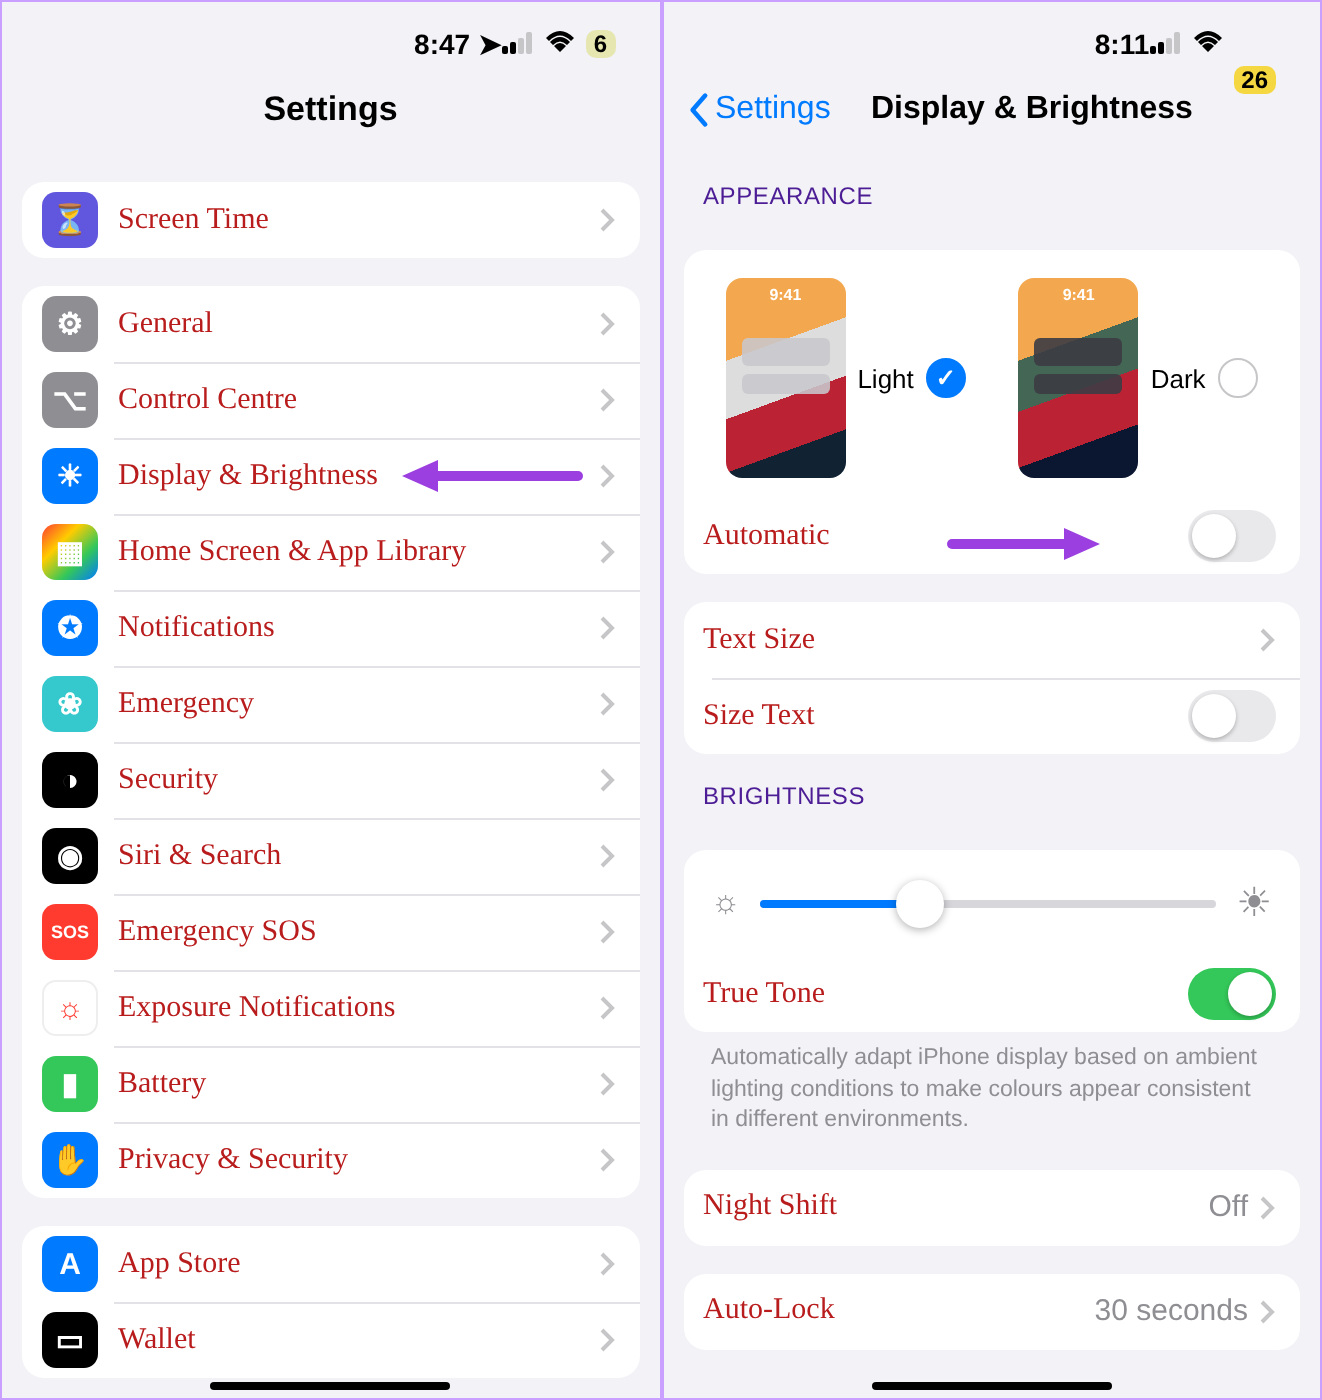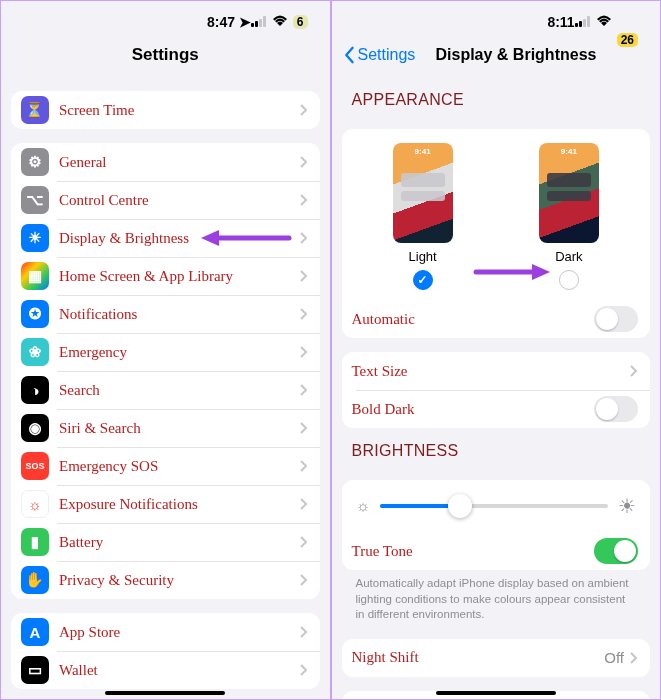--- a/index.html
+++ b/index.html
@@ -16,41 +16,41 @@
   .navhdr { display: flex; align-items: center; padding: 4px 16px 8px; height: 40px; position: relative; }
   .navhdr.center { justify-content: center; }
   .navhdr .title { font-size: 17px; font-weight: 600; text-align: center; }
   .back { display:flex; align-items:center; color:#007aff; font-size:16px; gap:2px; position:absolute; left:10px; }
   .back svg { width:14px; height:18px; }
   .navhdr .title2 { font-size: 16px; font-weight: 600; margin-left: 88px; }
 
   .content { flex: 1; overflow: hidden; }
 
   .group { margin: 14px 10px 0; background:#fff; border-radius: 11px; overflow:hidden; }
-  .group-h { font-size: 16px; color:#7f1d1d; text-transform: uppercase; padding: 14px 20px 6px; letter-spacing:.3px; }
+  .group-h { font-size: 12px; color:#4c1d95; text-transform: uppercase; padding: 14px 20px 6px; letter-spacing:.3px; }
   .foot { font-size: 11.5px; color:#8e8e93; padding: 6px 24px 2px; line-height:1.35; }
 
   .row { display:flex; align-items:center; min-height:38px; padding: 4px 12px 4px 10px; position:relative; }
   .row + .row::before { content:""; position:absolute; top:0; left:46px; right:0; height:1px; background:#e3e3e7; }
   .row.noicon + .row.noicon::before, .row.noicon::before { left:14px; }
 
   .icon { width:28px; height:28px; border-radius:7px; flex:0 0 28px; display:flex; align-items:center; justify-content:center; margin-right:10px; color:#fff; font-size:15px; font-weight:600; }
   .label { flex:1; font-size:15px; color:#b91c1c;font-family:Liberation Serif, serif; }
   .chev { color:#c6c6c8; }
   .chev svg { width:8px; height:12px; display:block; }
   .detail { color:#8e8e93; font-size:15px; margin-right:6px; }
 
   .toggle { width:44px; height:26px; border-radius:13px; background:#e9e9eb; position:relative; flex:0 0 44px; }
   .toggle .knob { width:22px; height:22px; background:#fff; border-radius:50%; position:absolute; top:2px; left:2px; box-shadow:0 1px 2px rgba(0,0,0,.25); transition:left .15s; }
   .toggle.on { background:#34c759; }
   .toggle.on .knob { left:20px; }
 
   
   .appearance { display:flex; justify-content:space-around; padding:14px 8px 10px; }
-  .ap-col { display:flex; flex-direction:column; align-items:center; gap:6px; }
+  .ap-col { display:flex; flex-direction:row; align-items:center; gap:6px; }
   .ap-prev { width:60px; height:100px; border-radius:8px; overflow:hidden; position:relative; background:#888; }
   .ap-prev.light { background:linear-gradient(160deg,#f3a74e 0 34%,#ddd 34% 58%,#b23 58% 80%,#123 80%); }
   .ap-prev.light::after, .ap-prev.dark::after { content:"9:41"; position:absolute; top:4px; width:100%; text-align:center; color:#fff; font-size:8px; font-weight:600; }
   .ap-prev .mock { position:absolute; left:8px; right:8px; background:rgba(200,200,205,.88); border-radius:3px; }
   .ap-prev.light .m1{ top:30px; height:14px; } .ap-prev.light .m2{ top:48px; height:10px; }
   .ap-prev.dark { background:linear-gradient(160deg,#f3a74e 0 34%,#465 34% 55%,#b23 55% 78%,#0b1730 78%); }
   .ap-prev.dark .m1{ top:30px; height:14px; background:rgba(60,60,68,.9);} .ap-prev.dark .m2{ top:48px; height:10px; background:rgba(60,60,68,.9);}
   .ap-lab { font-size:13px; color:#000; }
   .radio { width:20px; height:20px; border-radius:50%; border:1.5px solid #c6c6c8; display:flex; align-items:center; justify-content:center; }
   .radio.on { background:#007aff; border-color:#007aff; }
@@ -166,21 +166,21 @@
           <div class="icon bg-teal">❀</div>
           <span class="label">Emergency</span>
           <span class="chev">
             <svg viewBox="0 0 8 12">
               <polyline points="1,1 6,6 1,11" fill="none" stroke="#c6c6c8" stroke-width="2"></polyline>
             </svg>
           </span>
         </div>
         <div class="row">
           <div class="icon bg-black">◑</div>
-          <span class="label">Search</span>
+          <span class="label">Security</span>
           <span class="chev">
             <svg viewBox="0 0 8 12">
               <polyline points="1,1 6,6 1,11" fill="none" stroke="#c6c6c8" stroke-width="2"></polyline>
             </svg>
           </span>
         </div>
         <div class="row">
           <div class="icon bg-black">◉</div>
           <span class="label">Siri &amp; Search</span>
           <span class="chev">
@@ -322,21 +322,21 @@
     <div class="group">
       <div class="row noicon">
         <span class="label">Text Size</span>
         <span class="chev">
             <svg viewBox="0 0 8 12">
               <polyline points="1,1 6,6 1,11" fill="none" stroke="#c6c6c8" stroke-width="2"></polyline>
             </svg>
           </span>
       </div>
       <div class="row noicon">
-        <span class="label">Bold Dark</span>
+        <span class="label">Size Text</span>
         <div class="toggle">
             <div class="knob"></div>
           </div>
       </div>
     </div>
 
     <div class="group-h">BRIGHTNESS</div>
     <div class="group">
       <div class="brightness-row noicon">
         <span class="sun">☼</span>

